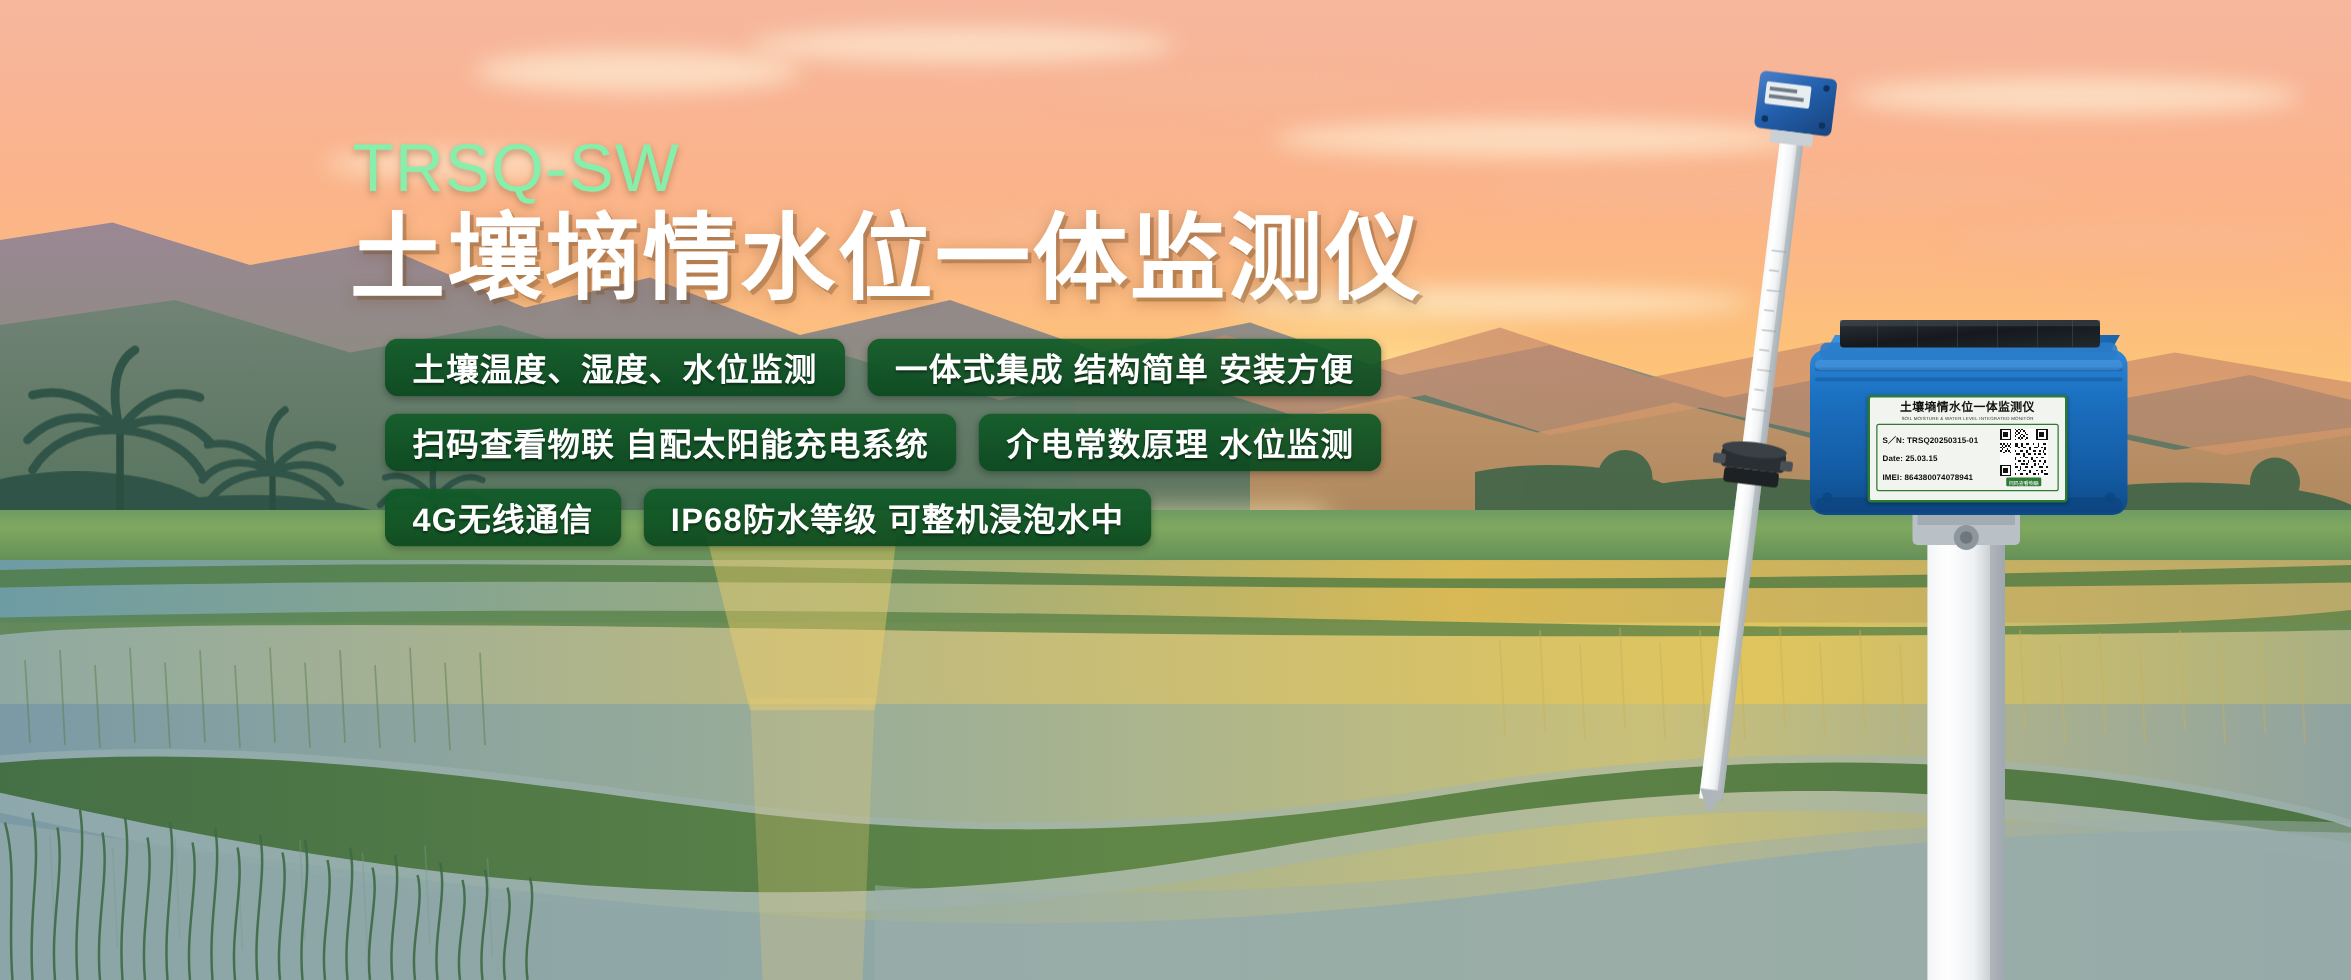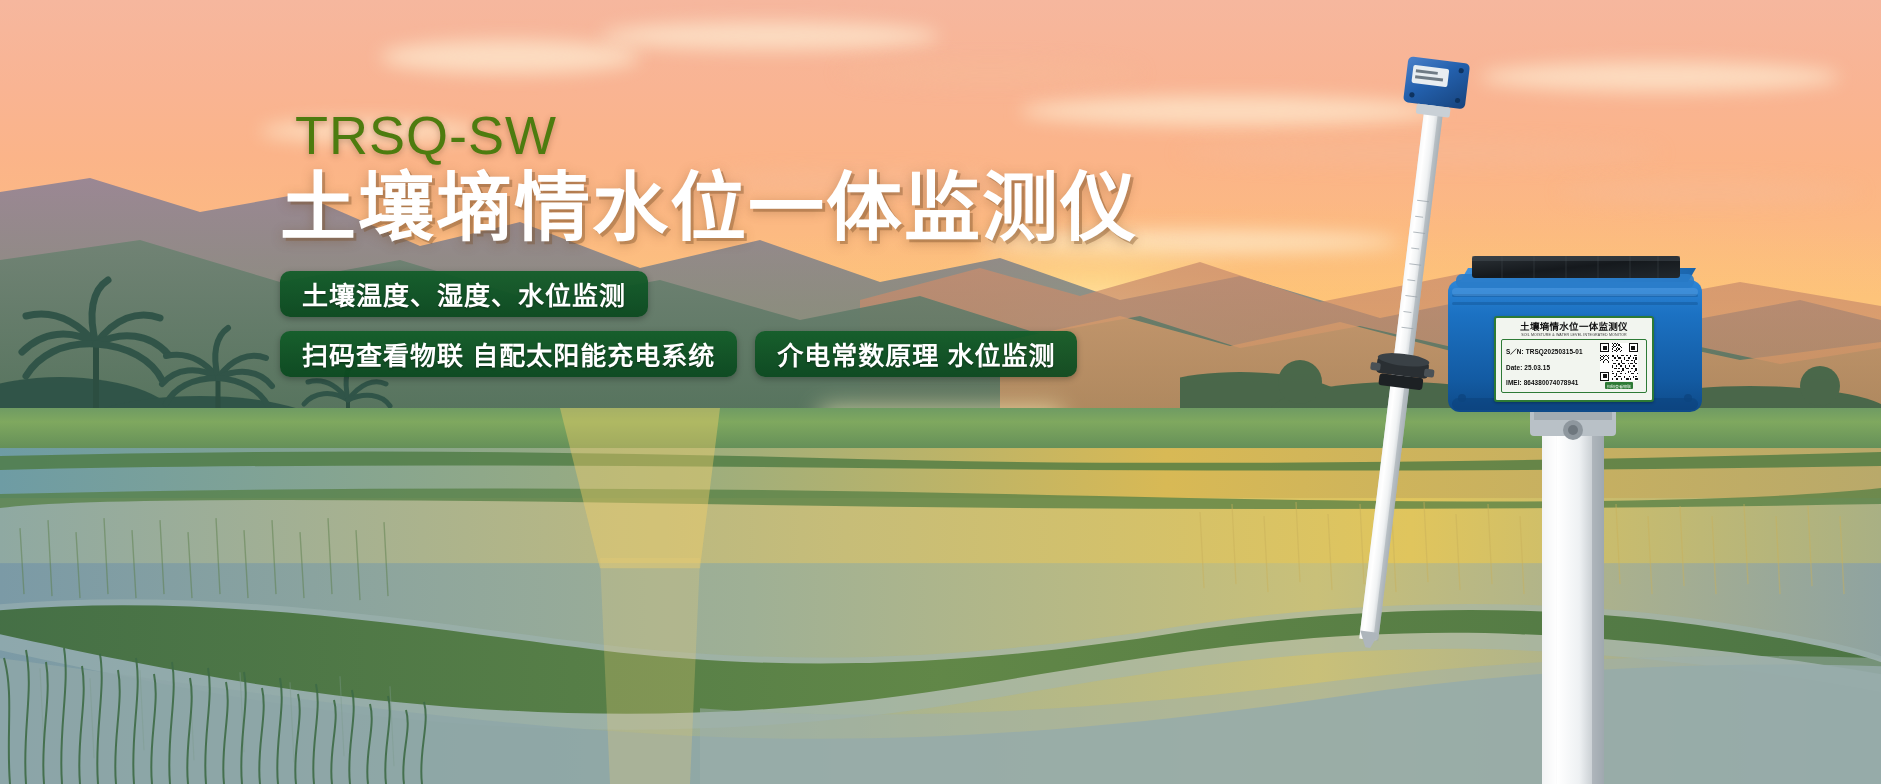--- a/index.html
+++ b/index.html
@@ -65,41 +65,41 @@
 
   
   .copy{
     position:absolute;left:280px;top:108px;width:820px;
     z-index:40;
   }
   .model{
     font-size:54px;
     line-height:1;
     letter-spacing:1px;
-    color:#4d7c0f;
+    color:#86efac;
     font-weight:400;
     text-shadow:0 2px 6px rgba(90,50,20,.35);
-    margin:0 0 6px 15px;
+    margin:0 0 6px 2px;
   }
   .headline{
     font-size:76px;
     line-height:1.06;
     font-weight:700;
     color:#ffffff;
     letter-spacing:2px;
     margin:0;
     white-space:nowrap;
     text-shadow:
       3px 3px 0 rgba(120,80,40,.38),
       0 3px 12px rgba(110,70,30,.35);
   }
 
   
   .tagrows{margin-top:22px;}
-  .tagrow{display:flex;gap:18px;margin-bottom:14px;}
+  .tagrow{display:flex;gap:18px;margin-bottom:14px;margin-left:28px;}
   .tag{
     display:inline-flex;align-items:center;justify-content:center;
     height:46px;
     padding:0 22px;
     border-radius:10px;
     background:linear-gradient(180deg,rgba(17,92,40,.93),rgba(10,72,30,.93));
     color:#ffffff;
     font-size:26px;
     font-weight:700;
     letter-spacing:1px;
@@ -388,24 +388,29 @@
     </g>
   </svg>
 
   <div class="copy">
     <div class="model">TRSQ-SW</div>
     <h1 class="headline">土壤墒情水位一体监测仪</h1>
 
     <div class="tagrows">
       <div class="tagrow">
         <span class="tag">土壤温度、湿度、水位监测</span>
+        <span class="tag">一体式集成 结构简单 安装方便</span>
       </div>
       <div class="tagrow">
         <span class="tag">扫码查看物联 自配太阳能充电系统</span>
         <span class="tag">介电常数原理 水位监测</span>
+      </div>
+      <div class="tagrow">
+        <span class="tag">4G无线通信</span>
+        <span class="tag">IP68防水等级 可整机浸泡水中</span>
       </div>
     </div>
   </div>
 
   <div class="device" id="probe">
     <svg viewBox="0 0 220 620">
       <defs>
         <linearGradient id="rod" x1="0" y1="0" x2="1" y2="0">
           <stop offset="0%" stop-color="#cfd4d8"></stop>
           <stop offset="22%" stop-color="#ffffff"></stop>

